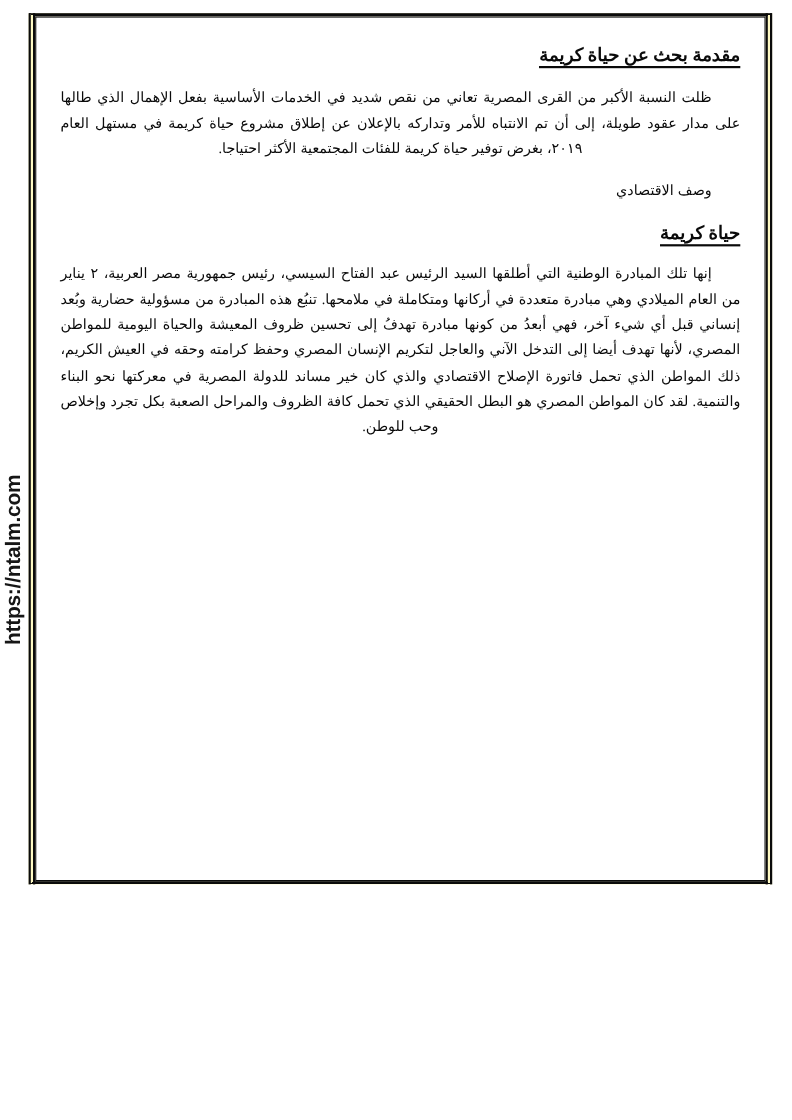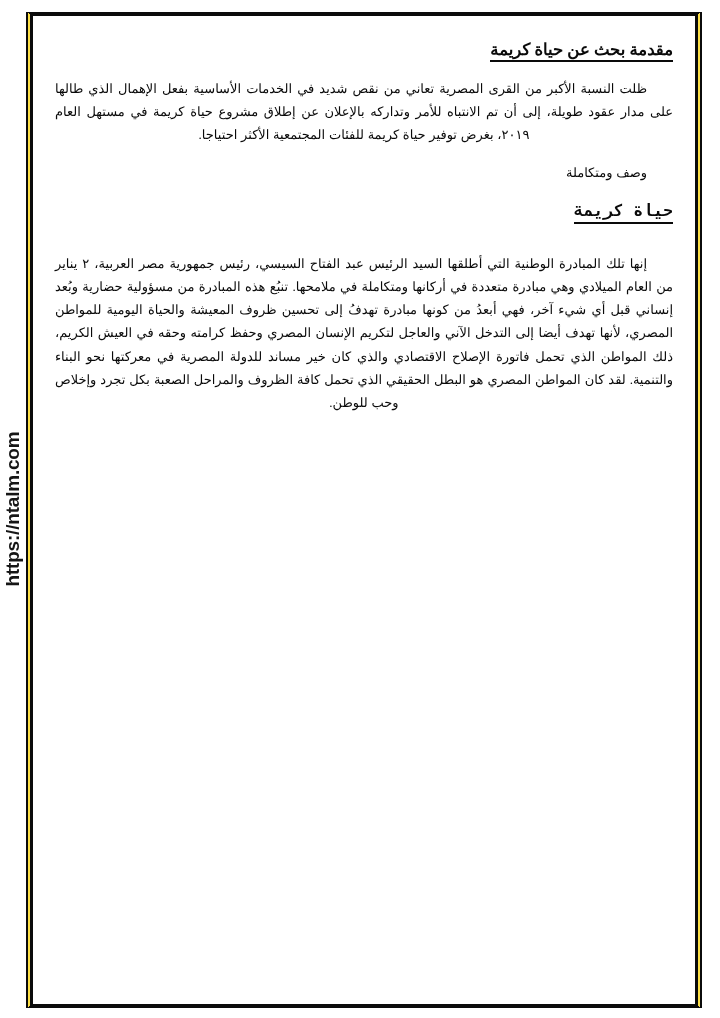--- a/index.html
+++ b/index.html
@@ -46,27 +46,27 @@
     color: #161616;
     letter-spacing: -0.2px;
   }
 
   
   .doc-frame {
     position: absolute;
     left: 26px;
     top: 12px;
     width: 676px;
-    height: 996px;
+    height: 792px;
     box-sizing: border-box;
     border-top: 3px solid #0b0b0b;
     border-bottom: 3px solid #0b0b0b;
     border-left: 6px double #0b0b0b;
     border-right: 6px double #0b0b0b;
-    background: #fde047;
+    background: #fef9c3;
   }
   .doc-inner {
     position: absolute;
     inset: 0;
     box-sizing: border-box;
     border: 1px solid #0b0b0b;
     background: #ffffff;
     padding: 18px 22px 10px 22px;
     overflow: hidden;
   }
@@ -84,22 +84,21 @@
   }
   .doc-title {
     margin: 4px 0 14px 0;
   }
   .doc-title span,
   .section-heading span {
     border-bottom: 2px solid #0a0a0a;
     padding-bottom: 1px;
   }
   .section-heading {
-    margin: 16px 0 27px 0;
-    font-family: Liberation Mono, monospace;
+    margin: 16px 0 12px 0;
   }
 
   .para {
     direction: rtl;
     text-align: justify;
     text-align-last: center;
     font-size: 13px;
     line-height: 1.78;
     color: #0a0a0a;
     margin: 0 0 15px 0;
@@ -125,21 +124,21 @@
   <div class="doc-frame">
     <div class="doc-inner">
 
       <h1 class="doc-title">
         <span>مقدمة بحث عن حياة كريمة</span>
       </h1>
 
       <p class="para">ظلت النسبة الأكبر من القرى المصرية تعاني من نقص شديد في الخدمات الأساسية بفعل الإهمال الذي طالها على مدار عقود طويلة، إلى أن تم الانتباه للأمر وتداركه بالإعلان عن إطلاق مشروع حياة كريمة في مستهل العام ٢٠١٩، بغرض توفير حياة كريمة للفئات المجتمعية الأكثر احتياجا.</p>
 
 
-      <p class="para plain-line">وصف ومتكاملة</p>
+      <p class="para plain-line">وصف الاقتصادي</p>
 
 
 
 
       <h2 class="section-heading">
         <span>حياة كريمة</span>
       </h2>
 
       <p class="para">إنها تلك المبادرة الوطنية التي أطلقها السيد الرئيس عبد الفتاح السيسي، رئيس جمهورية مصر العربية، ٢ يناير من العام الميلادي وهي مبادرة متعددة في أركانها ومتكاملة في ملامحها. تنبُع هذه المبادرة من مسؤولية حضارية وبُعد إنساني قبل أي شيء آخر، فهي أبعدُ من كونها مبادرة تهدفُ إلى تحسين ظروف المعيشة والحياة اليومية للمواطن المصري، لأنها تهدف أيضا إلى التدخل الآني والعاجل لتكريم الإنسان المصري وحفظ كرامته وحقه في العيش الكريم، ذلك المواطن الذي تحمل فاتورة الإصلاح الاقتصادي والذي كان خير مساند للدولة المصرية في معركتها نحو البناء والتنمية. لقد كان المواطن المصري هو البطل الحقيقي الذي تحمل كافة الظروف والمراحل الصعبة بكل تجرد وإخلاص وحب للوطن.</p>
 

